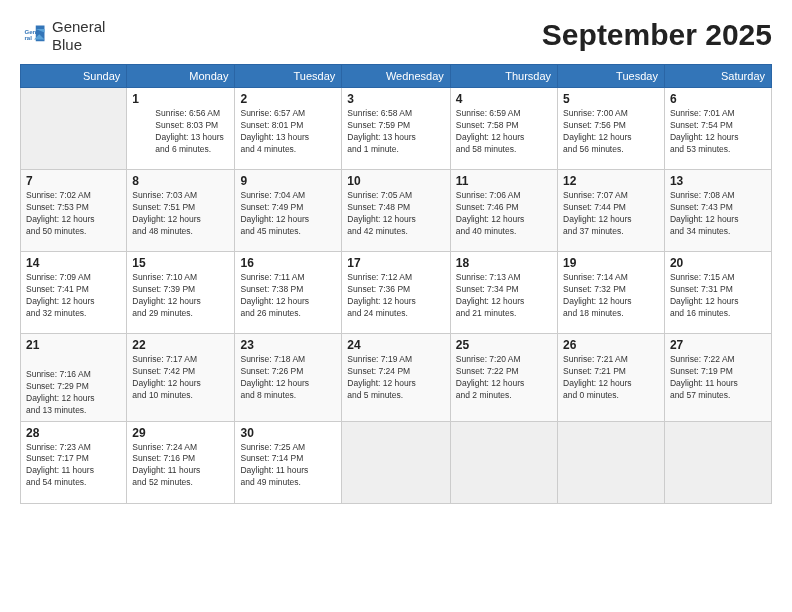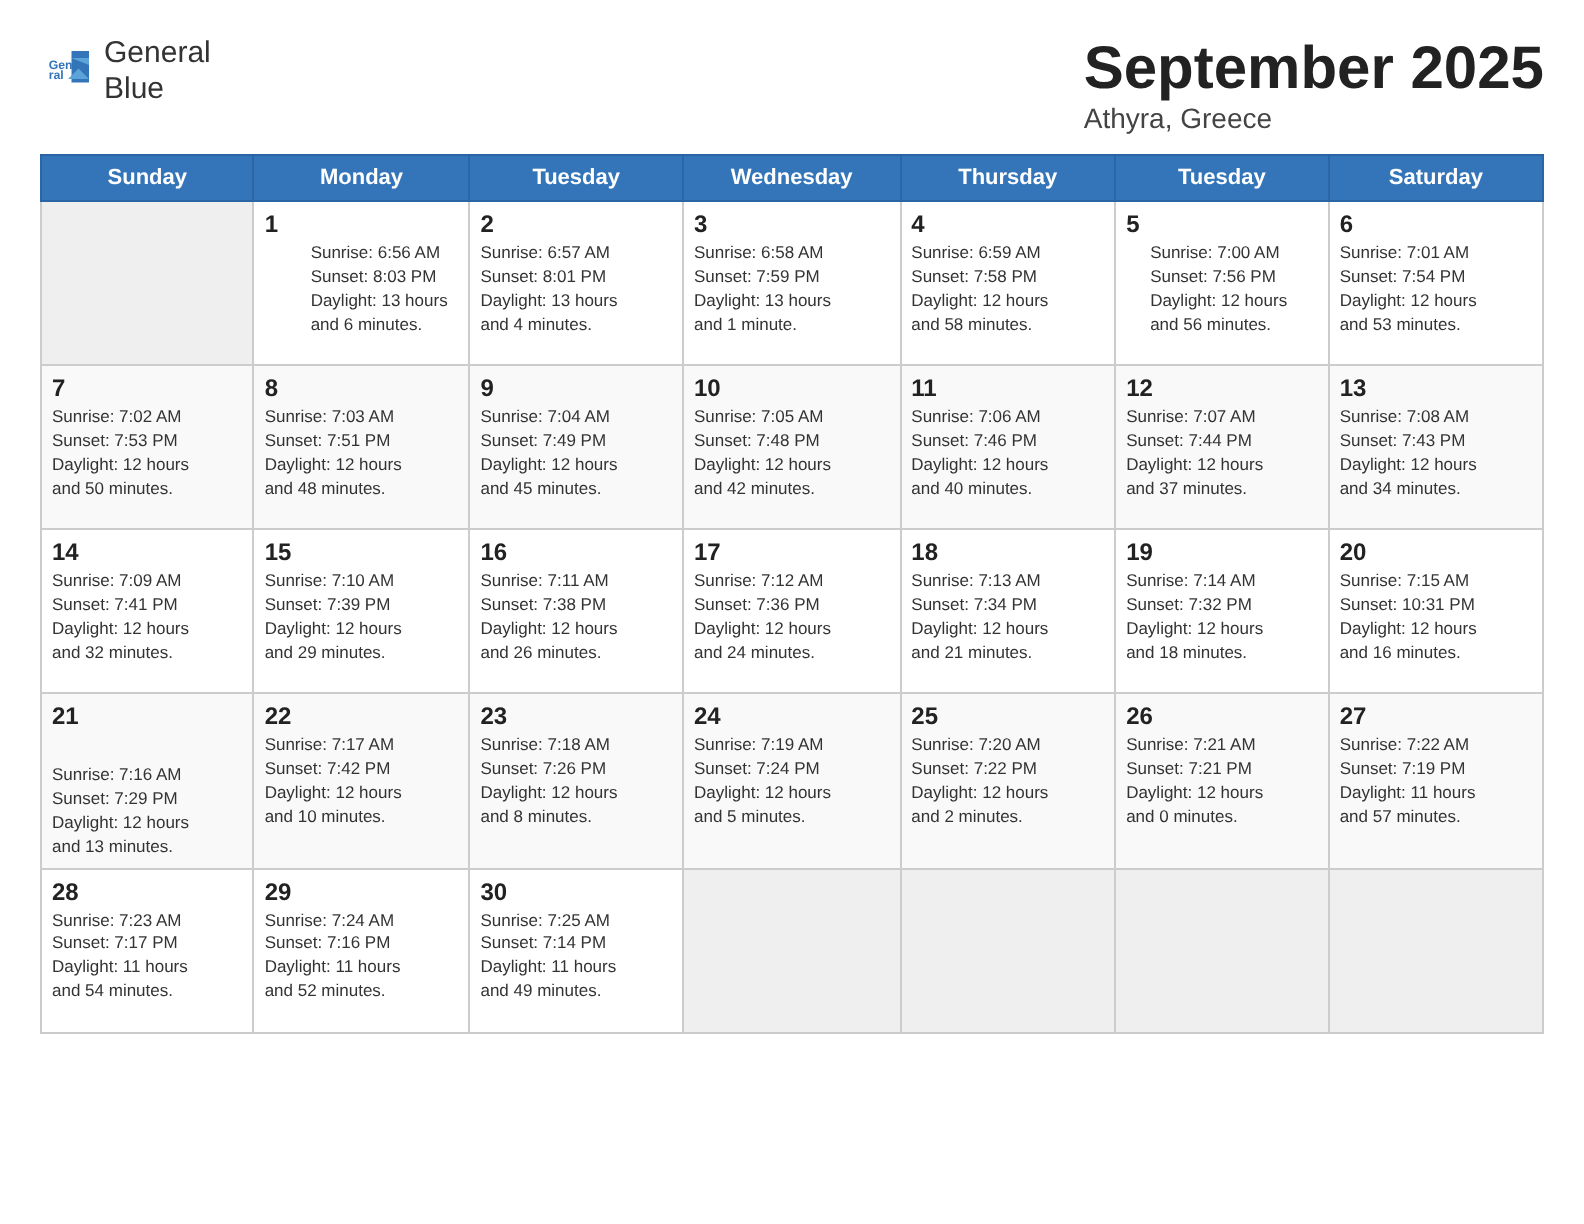--- a/index.html
+++ b/index.html
@@ -33,45 +33,45 @@
       color: #333;
     }
     .logo-text span {
       display: block;
     }
     .logo-icon {
       width: 28px;
       height: 28px;
     }
     .title-block {
-      text-align: left;
+      text-align: center;
     }
     .month-title {
       font-size: 30px;
       font-weight: bold;
       color: #222;
       line-height: 1.1;
     }
     .location {
       font-size: 14px;
       color: #444;
     }
     .calendar {
       width: 100%;
       border-collapse: collapse;
       border: 1px solid #bbb;
       font-size: 9.5px;
     }
     .calendar thead tr th {
       background-color: #3375b8;
       color: #fff;
-      text-align: center;
+      text-align: right;
       padding: 5px 6px;
       font-size: 11px;
-      font-weight: bold;
+      font-weight: normal;
       border: 1px solid #2a65a5;
     }
     .calendar tbody tr td {
       border: 1px solid #ccc;
       vertical-align: top;
       padding: 4px 5px;
       width: 113px;
       height: 82px;
     }
     .day-num {
@@ -104,21 +104,20 @@
         <text x="5" y="14" font-size="7" fill="#3375b8" font-family="Arial" font-weight="bold">Gene</text>
         <text x="5" y="20" font-size="7" fill="#3375b8" font-family="Arial" font-weight="bold">ral</text>
       </svg>
       <div class="logo-text">
         <span>General</span>
         <span>Blue</span>
       </div>
     </div>
     <div class="title-block">
       <div class="month-title">September 2025</div>
-      <div class="location">Athyra, Greece</div>
     </div>
   </div>
 
   <table class="calendar">
     <thead>
       <tr>
         <th>Sunday</th>
         <th>Monday</th>
         <th>Tuesday</th>
         <th>Wednesday</th>
@@ -153,21 +152,21 @@
           </td>
           <td>
             <span class="day-num">4</span>
             <div class="day-info" style="white-space: pre-line;">Sunrise: 6:59 AM
 Sunset: 7:58 PM
 Daylight: 12 hours
 and 58 minutes.</div>
           </td>
           <td>
             <span class="day-num">5</span>
-            <div class="day-info" style="white-space: pre-line; margin-left: 12px;">Sunrise: 7:00 AM
+            <div class="day-info" style="white-space: pre-line;">Sunrise: 7:00 AM
 Sunset: 7:56 PM
 Daylight: 12 hours
 and 56 minutes.</div>
           </td>
           <td>
             <span class="day-num">6</span>
             <div class="day-info" style="white-space: pre-line;">Sunrise: 7:01 AM
 Sunset: 7:54 PM
 Daylight: 12 hours
 and 53 minutes.</div>
@@ -263,21 +262,21 @@
           <td>
             <span class="day-num">19</span>
             <div class="day-info" style="white-space: pre-line;">Sunrise: 7:14 AM
 Sunset: 7:32 PM
 Daylight: 12 hours
 and 18 minutes.</div>
           </td>
           <td>
             <span class="day-num">20</span>
             <div class="day-info" style="white-space: pre-line;">Sunrise: 7:15 AM
-Sunset: 10:31 PM
+Sunset: 7:31 PM
 Daylight: 12 hours
 and 16 minutes.</div>
           </td>
         </tr>
         <tr>
           <td>
             <span class="day-num">21</span>
             <div class="day-info" style="white-space: pre-line; margin-top: 17px;">Sunrise: 7:16 AM
 Sunset: 7:29 PM
 Daylight: 12 hours

